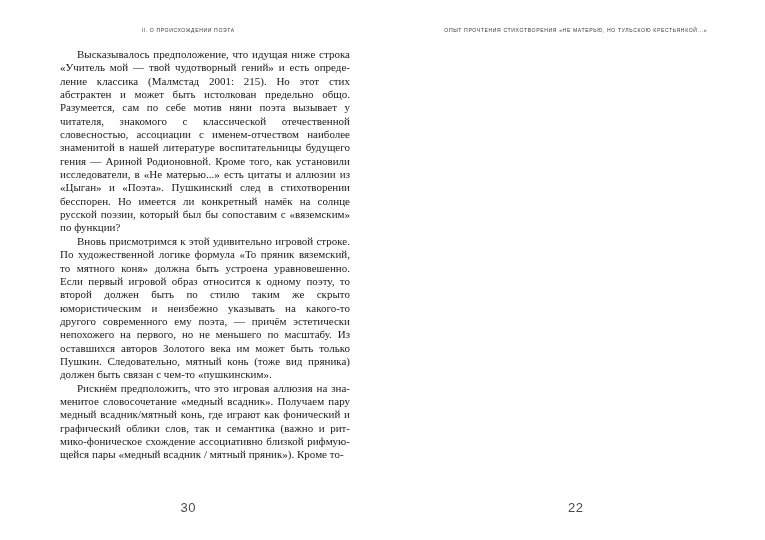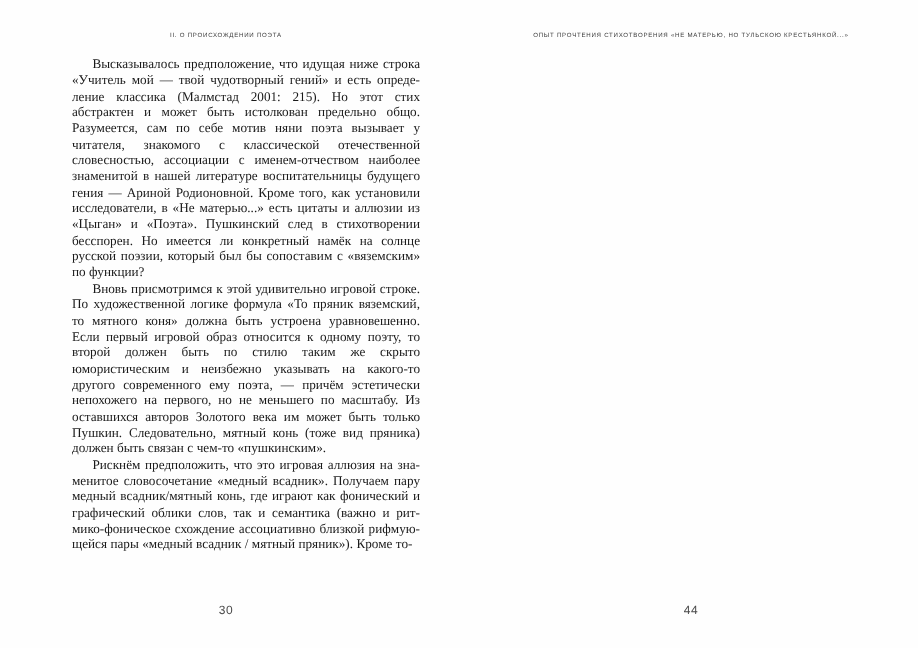--- a/index.html
+++ b/index.html
@@ -102,21 +102,21 @@
     left: 1px;
     top: -0.5px;
     font-size: 5.6px;
     color: #333;
   }
 
   .folio {
     position: absolute;
     bottom: 25px;
     font-family: "Liberation Sans", "DejaVu Sans", sans-serif;
-    font-size: 10px;
+    font-size: 13px;
     color: #4a4a4a;
     letter-spacing: 0.4px;
   }
   .page-left .folio {
     left: 0;
     right: 0;
     text-align: center;
     padding-left: 27px;
     padding-right: 33px;
   }
@@ -144,16 +144,16 @@
     </div>
 
 
     <div class="folio">30</div>
   </div>
 
   <div class="page page-right">
 
     <div class="running-head">ОПЫТ ПРОЧТЕНИЯ СТИХОТВОРЕНИЯ «НЕ МАТЕРЬЮ, НО ТУЛЬСКОЮ КРЕСТЬЯНКОЙ...»</div>
 
-    <div class="folio">44</div>
+    <div class="folio">22</div>
   </div>
 
 </div>
 
 </body></html>

